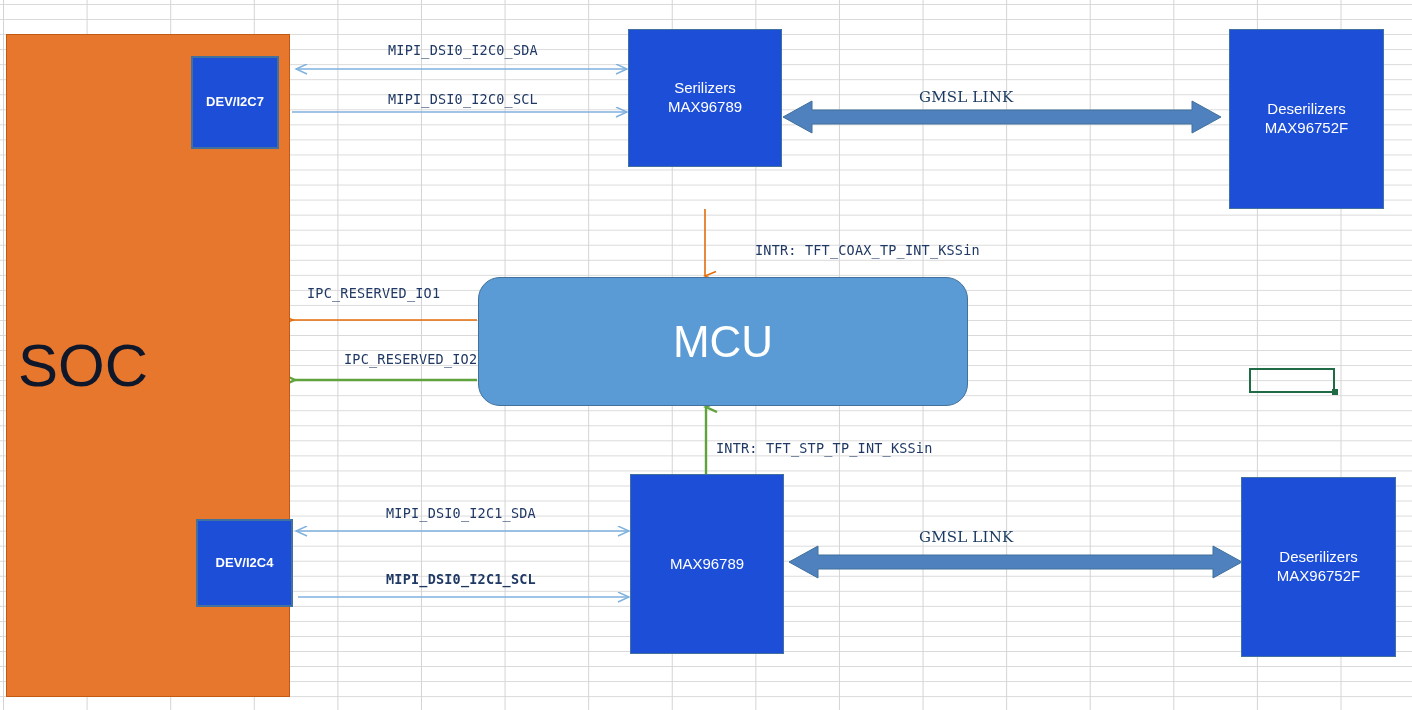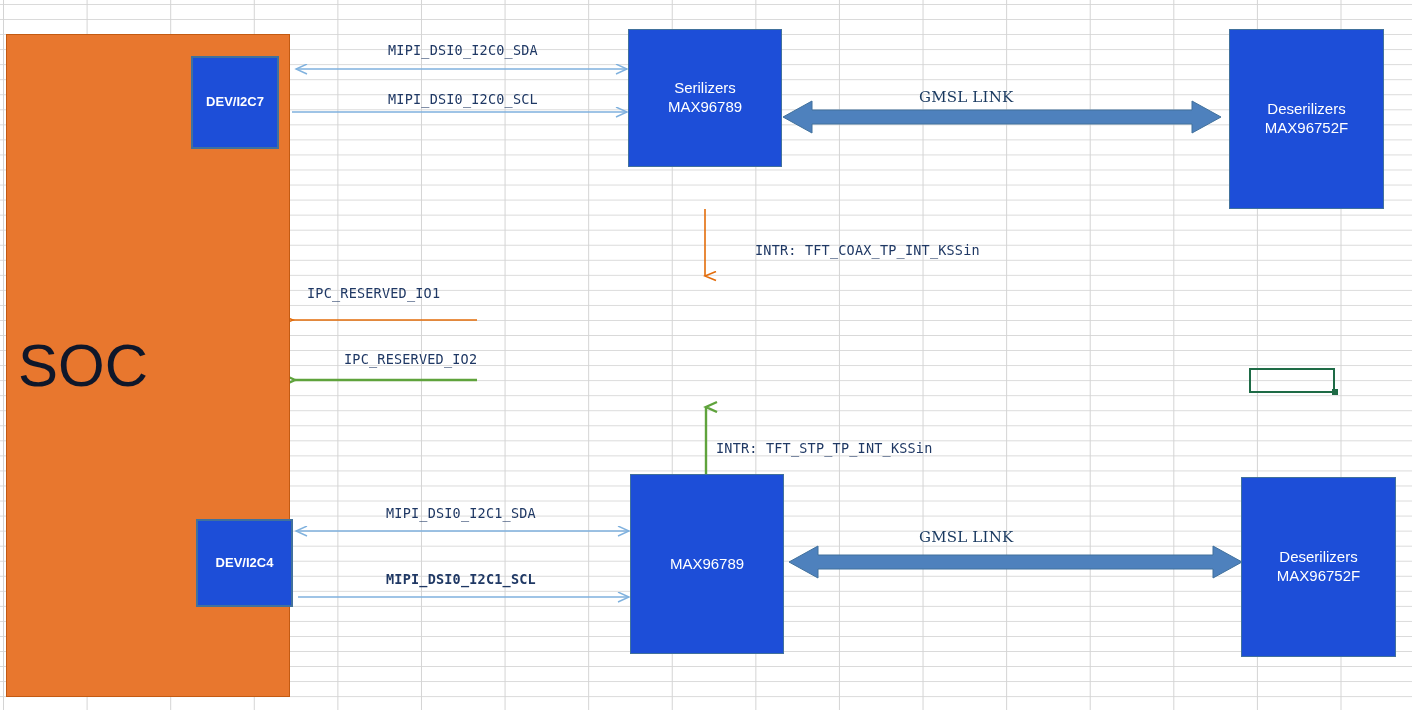--- a/index.html
+++ b/index.html
@@ -201,20 +201,23 @@
   <div class="shape blue-box" style="left:628px; top:29px; width:154px; height:138px;">
     <span class="box-line">Serilizers</span>
     <span class="box-line">MAX96789</span>
   </div>
 
   <div class="shape blue-box" style="left:1229px; top:29px; width:155px; height:180px;">
     <span class="box-line">Deserilizers</span>
     <span class="box-line">MAX96752F</span>
   </div>
 
+  <div class="shape mcu-box" style="left:478px; top:277px; width:490px; height:129px;">
+    <span class="box-line">MCU</span>
+  </div>
 
   <div class="shape blue-box" style="left:630px; top:474px; width:154px; height:180px;">
     <span class="box-line">MAX96789</span>
   </div>
 
   <div class="shape blue-box" style="left:1241px; top:477px; width:155px; height:180px;">
     <span class="box-line">Deserilizers</span>
     <span class="box-line">MAX96752F</span>
   </div>
 

